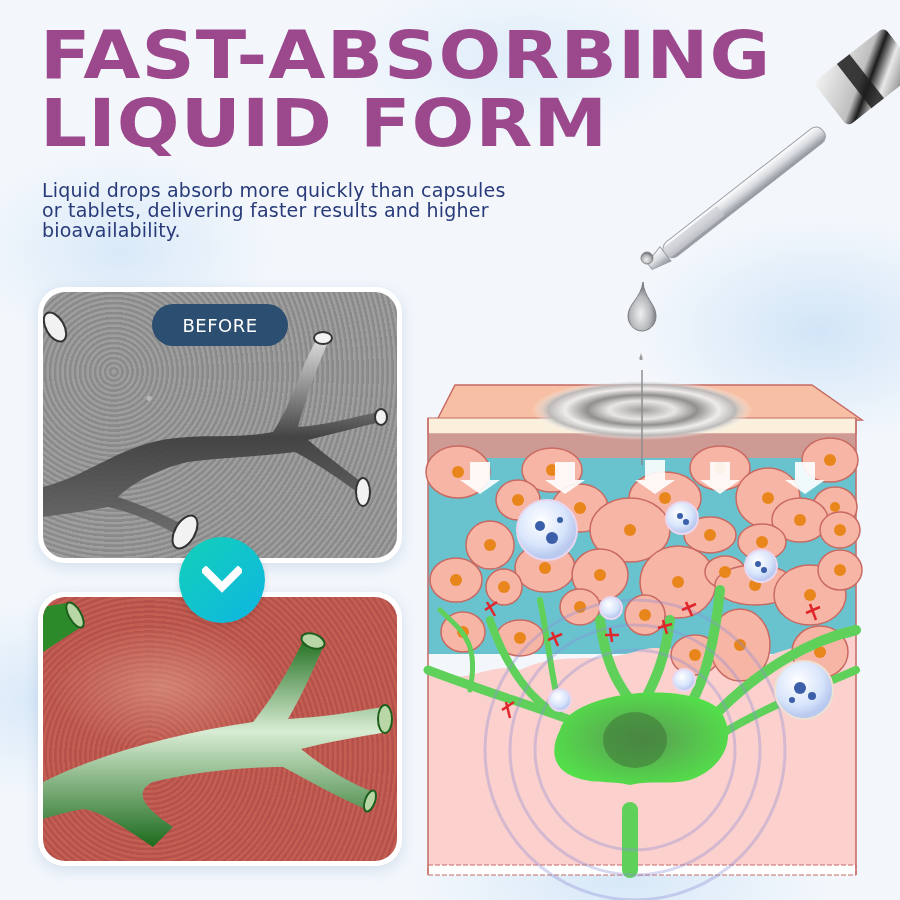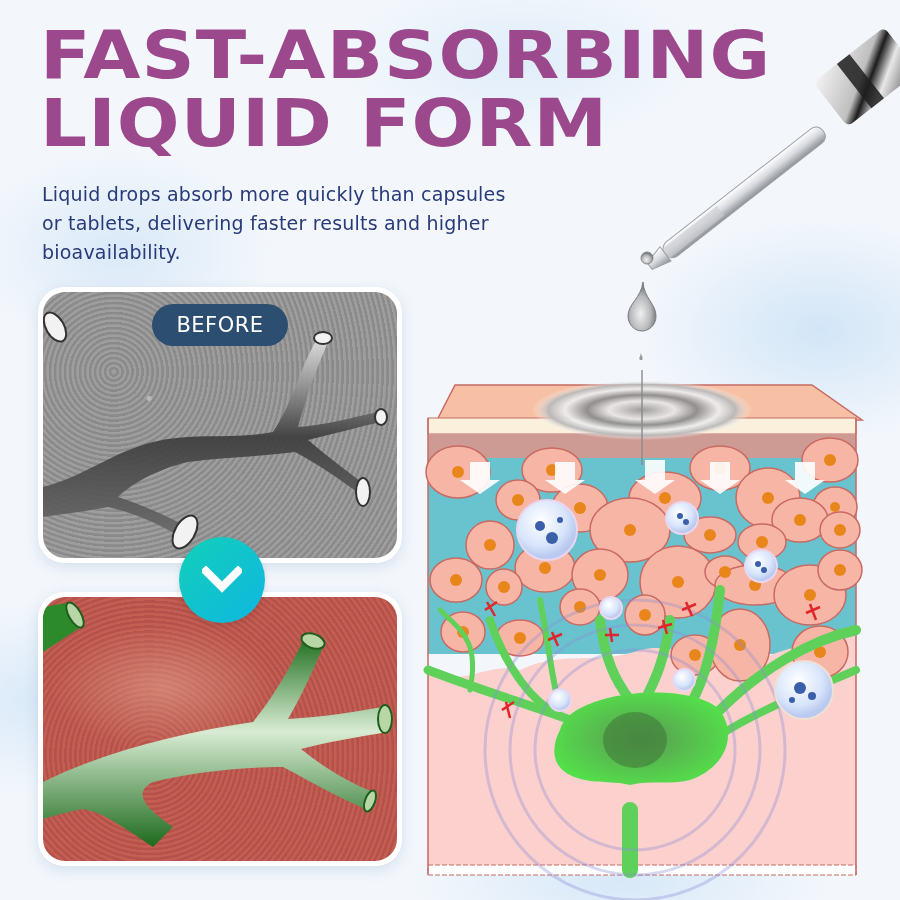--- a/index.html
+++ b/index.html
@@ -17,21 +17,21 @@
   .headline {
     position: absolute; left: 40px; top: 22px; margin: 0;
     font-family: "DejaVu Sans", sans-serif; font-weight: 900;
     font-size: 66px; line-height: 68px; letter-spacing: 1px;
     color: #9c488c; text-transform: uppercase;
     transform: scaleX(1.12); transform-origin: left top;
   }
   .headline span { display: block; }
   .subtext {
     position: absolute; left: 42px; top: 180px; width: 480px; margin: 0;
-    font-family: "DejaVu Sans", sans-serif; font-size: 19px; line-height: 29px;
+    font-family: "DejaVu Sans", sans-serif; font-size: 19px; line-height: 20px;
     color: #283a78; letter-spacing: 0.2px;
   }
   
   .dropper { position: absolute; left: 600px; top: 20px; width: 300px; height: 340px; }
   
   .panel {
     position: absolute; left: 38px; width: 364px; border-radius: 26px;
     background: #ffffff; box-shadow: 0 4px 14px rgba(120,150,190,0.25);
     padding: 5px; box-sizing: border-box;
   }
@@ -47,21 +47,21 @@
   .after-img {
     background:
       radial-gradient(ellipse 160px 90px at 120px 90px, rgba(225,160,140,0.6), transparent 70%),
       repeating-radial-gradient(circle at 30% 60%, #c35e52 0 2px, #b5514a 3px 5px),
       #bd5a4f;
   }
   .badge {
     position: absolute; left: 50%; transform: translateX(-50%);
     height: 42px; border-radius: 21px; padding: 0 22px;
     display: flex; align-items: center; justify-content: center;
-    font-family: "DejaVu Sans", sans-serif; font-size: 21px; letter-spacing: 0.5px;
+    font-family: "DejaVu Sans", sans-serif; font-size: 18px; letter-spacing: 0.5px;
     color: #ffffff;
   }
   .badge-before { top: 12px; width: 136px; box-sizing: border-box; background: #2c4e70; }
   .badge-after { bottom: 14px; width: 136px; box-sizing: border-box; background: #9b4a92; }
   .arrow-circle {
     position: absolute; left: 179px; top: 537px; width: 86px; height: 86px; border-radius: 50%;
     background: linear-gradient(135deg, #12d0b8, #0fb6e2);
     display: flex; align-items: center; justify-content: center;
     box-shadow: 0 2px 6px rgba(0,0,0,0.12); z-index: 3;
   }

